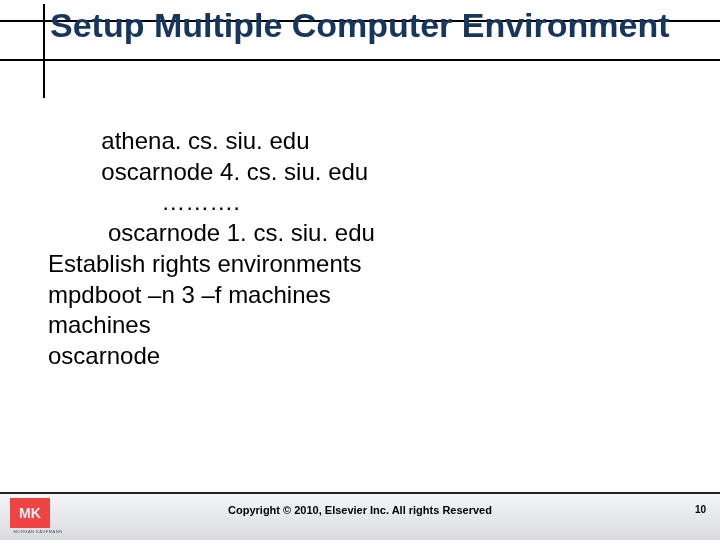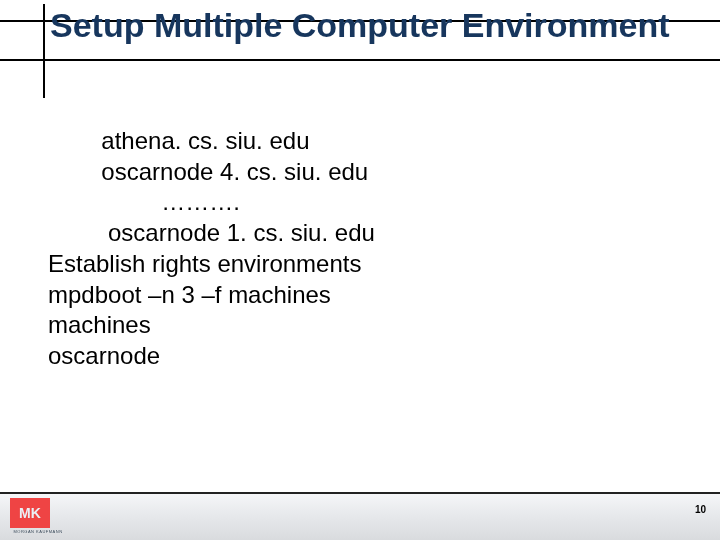--- a/index.html
+++ b/index.html
@@ -161,20 +161,21 @@
 <span>         oscarnode 1. cs. siu. edu</span>
 <span>Establish rights </span><span class="b">environments</span>
 <span>mpdboot –n 3 –f machines</span>
 <span>machines</span>
 <span>oscarnode</span></div>
   </div>
 
   <div class="footer-bar">
     <div class="footer-line"></div>
     <div class="footer-grad"></div>
+    <div class="copyright">Copyright © 2010, Elsevier Inc. All rights Reserved</div>
     <div class="pagenum">10</div>
     <div class="mk-logo">
       <div class="mk-badge">MK</div>
       <div class="mk-sub">MORGAN KAUFMANN</div>
     </div>
   </div>
 
 </div>
 
 </body></html>

